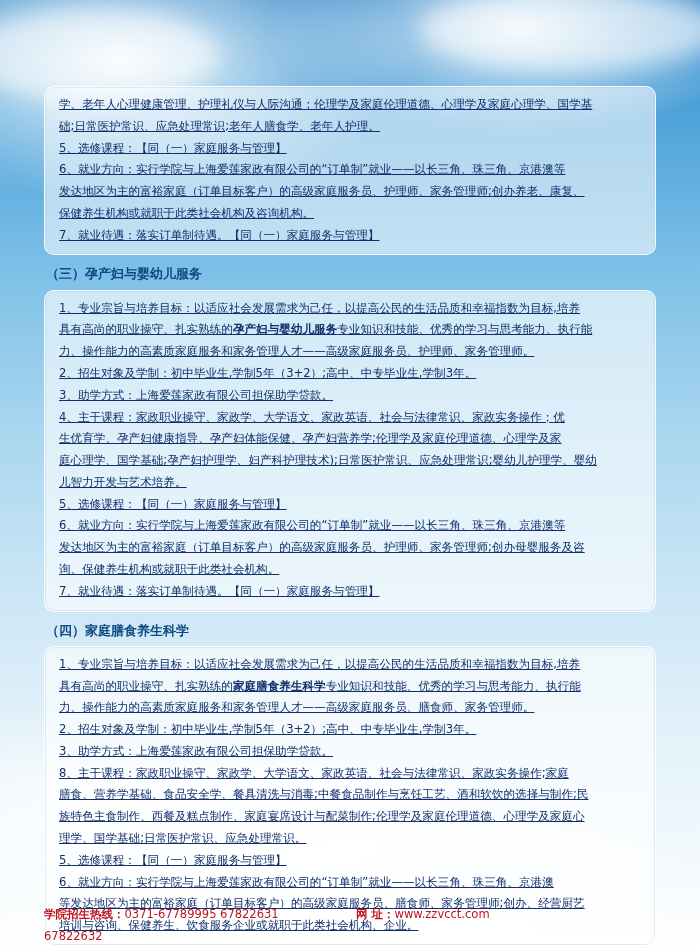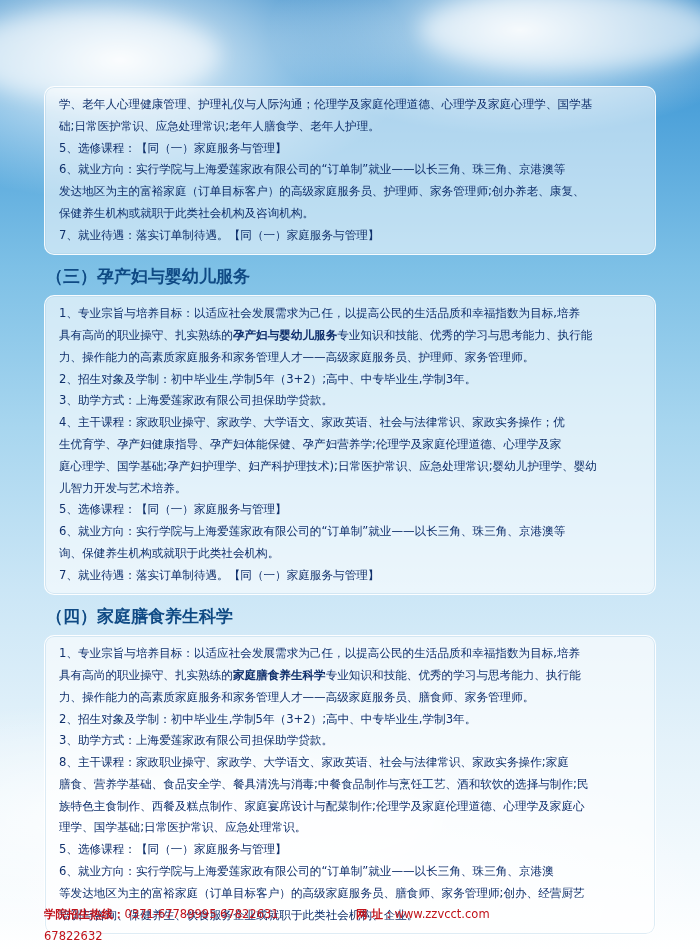--- a/index.html
+++ b/index.html
@@ -21,38 +21,39 @@
     font-size:11.5px;
     color:#11306b;
   }
   .block{
     background:rgba(255,255,255,.62);
     border:1px solid rgba(255,255,255,.85);
     border-radius:10px;
     padding:8px 14px 7px 14px;
     margin-bottom:10px;
     box-shadow:0 0 0 1px rgba(160,200,225,.35) inset;
+    text-decoration:underline;
   }
   .block.plain{
     background:rgba(255,255,255,.55);
   }
   p{
     margin:0 0 3px 0;
     line-height:1.62;
     text-align:justify;
     text-justify:inter-ideograph;
     color:#10306c;
     font-size:11.6px;
   }
   .b{ font-weight:bold; }
   .section-title{
     margin:4px 0 6px 0;
     font-weight:bold;
     color:#0f4a84;
-    font-size:17px;
+    font-size:13px;
     padding-left:2px;
     line-height:1.4;
   }
   .footer{
     position:absolute;
     left:44px; top:904px; width:614px;
     color:#c0121a;
     font-size:11.5px;
     line-height:1.9;
   }
@@ -94,20 +95,21 @@
     <p>具有高尚的职业操守、扎实熟练的<span class="b">孕产妇与婴幼儿服务</span>专业知识和技能、优秀的学习与思考能力、执行能</p>
     <p>力、操作能力的高素质家庭服务和家务管理人才——高级家庭服务员、护理师、家务管理师。</p>
     <p>2、招生对象及学制：初中毕业生,学制5年（3+2）;高中、中专毕业生,学制3年。</p>
     <p>3、助学方式：上海爱莲家政有限公司担保助学贷款。</p>
     <p>4、主干课程：家政职业操守、家政学、大学语文、家政英语、社会与法律常识、家政实务操作；优</p>
     <p>生优育学、孕产妇健康指导、孕产妇体能保健、孕产妇营养学;伦理学及家庭伦理道德、心理学及家</p>
     <p>庭心理学、国学基础;孕产妇护理学、妇产科护理技术);日常医护常识、应急处理常识;婴幼儿护理学、婴幼</p>
     <p>儿智力开发与艺术培养。</p>
     <p>5、选修课程：【同（一）家庭服务与管理】</p>
     <p>6、就业方向：实行学院与上海爱莲家政有限公司的“订单制”就业——以长三角、珠三角、京港澳等</p>
+    <p>发达地区为主的富裕家庭（订单目标客户）的高级家庭服务员、护理师、家务管理师;创办母婴服务及咨</p>
     <p>询、保健养生机构或就职于此类社会机构。</p>
     <p>7、就业待遇：落实订单制待遇。【同（一）家庭服务与管理】</p>
   </div>
 
   <div class="section-title">（四）家庭膳食养生科学</div>
   <div class="block">
     <p>1、专业宗旨与培养目标：以适应社会发展需求为己任，以提高公民的生活品质和幸福指数为目标,培养</p>
     <p>具有高尚的职业操守、扎实熟练的<span class="b">家庭膳食养生科学</span>专业知识和技能、优秀的学习与思考能力、执行能</p>
     <p>力、操作能力的高素质家庭服务和家务管理人才——高级家庭服务员、膳食师、家务管理师。</p>
     <p>2、招生对象及学制：初中毕业生,学制5年（3+2）;高中、中专毕业生,学制3年。</p>

